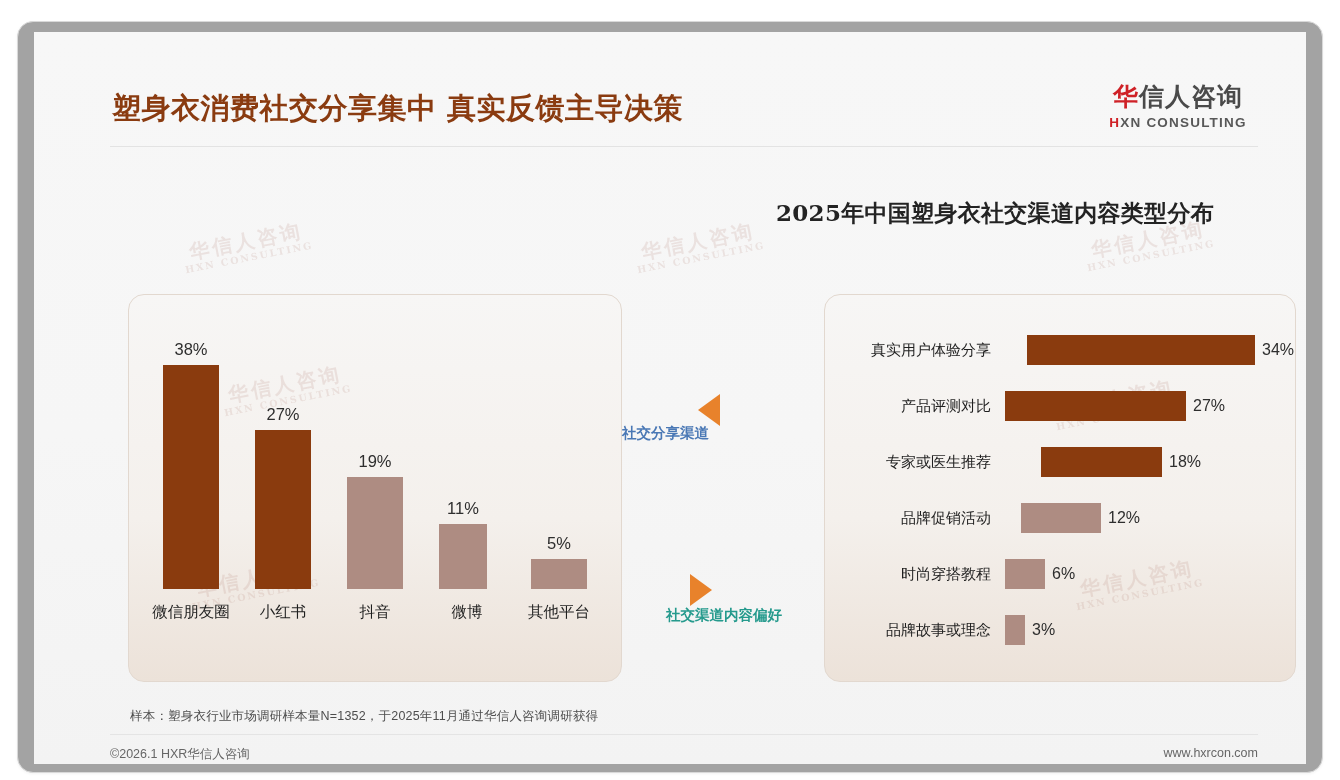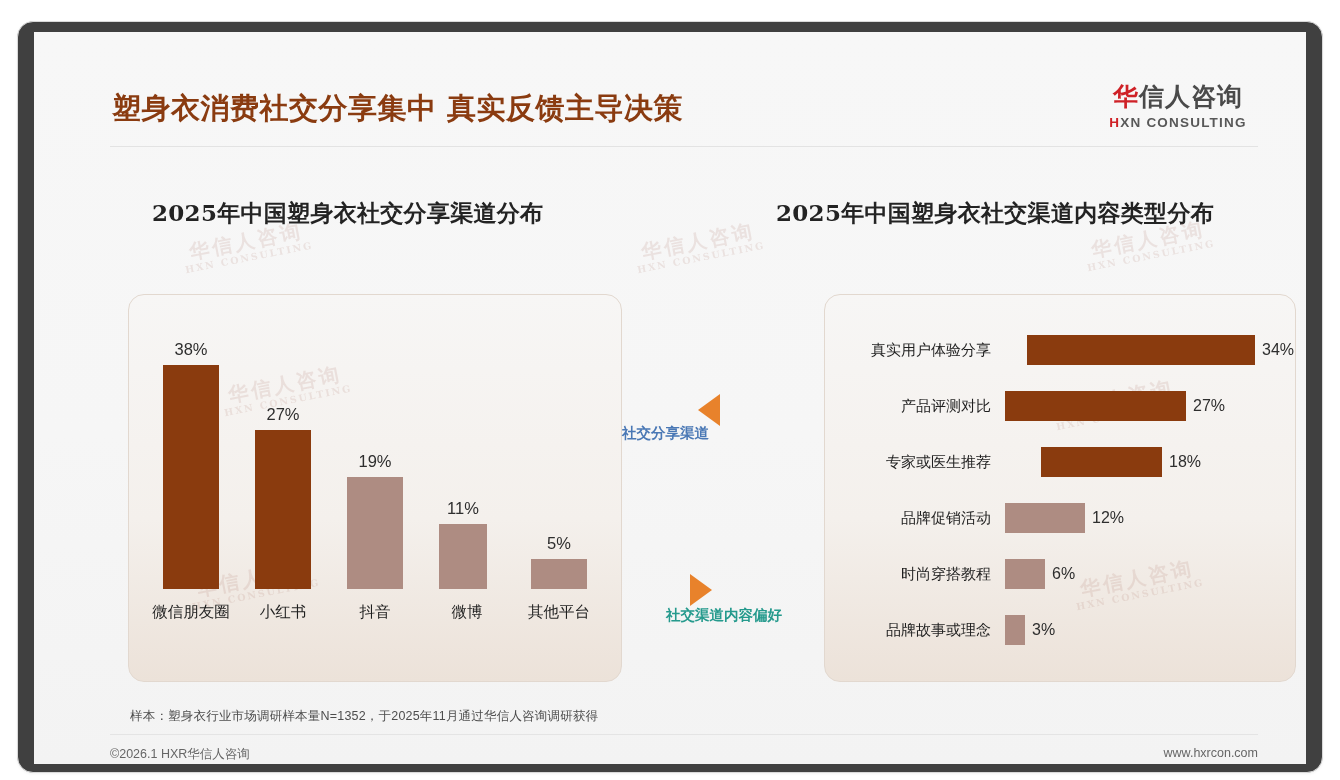--- a/index.html
+++ b/index.html
@@ -9,21 +9,21 @@
     display:flex; align-items:center; justify-content:center;
   }
 
   
   .slide-outer {
     position:relative;
     width:1306px; height:752px;
     margin:14px auto 0 auto;
     border:1px solid #d9d9d9;
     border-radius:16px;
-    background:#404040;
+    background:#a3a3a3;
     overflow:hidden;
     box-shadow:0 1px 3px rgba(0,0,0,.05);
   }
   .slide {
     position:absolute;
     left:16px; top:10px; right:16px; bottom:8px;
     background:linear-gradient(180deg,#f7f7f7 0%,#f6f6f6 55%,#f3f3f3 100%);
   }
 
   
@@ -185,21 +185,20 @@
     <div class="header">
       <div class="page-title">塑身衣消费社交分享集中 真实反馈主导决策</div>
       <div class="header-rule"></div>
 
       <div class="logo">
         <div class="logo-cn"><span class="hx">华</span><span>信人咨询</span></div>
         <div class="logo-en"><span class="hx">H</span><span>XN CONSULTING</span></div>
       </div>
     </div>
 
-    <div class="panel-title" id="title-left">2025年中国塑身衣社交分享渠道分布</div>
     <div class="panel-title" id="title-right">2025年中国塑身衣社交渠道内容类型分布</div>
 
     <div class="wm s" style="left:148px; top:198px;">
       <span class="wm-cn">华信人咨询</span>
       <span class="wm-en">HXN CONSULTING</span>
     </div>
     <div class="wm s" style="left:600px; top:198px;">
       <span class="wm-cn">华信人咨询</span>
       <span class="wm-en">HXN CONSULTING</span>
     </div>
@@ -270,21 +269,21 @@
               <span class="row-value">27%</span>
             </div>
           </div>
           <div class="row-item" style="top: 150px; gap: 36px;">
             <div class="row-label">专家或医生推荐</div>
             <div class="row-bar-wrap">
               <div class="row-bar" style="width: 121px; background: rgb(138, 59, 14);"></div>
               <span class="row-value">18%</span>
             </div>
           </div>
-          <div class="row-item" style="top: 206px;">
+          <div class="row-item" style="top: 206px; gap: 16px;">
             <div class="row-label">品牌促销活动</div>
             <div class="row-bar-wrap">
               <div class="row-bar" style="width: 80px; background: rgb(174, 140, 130);"></div>
               <span class="row-value">12%</span>
             </div>
           </div>
           <div class="row-item" style="top: 262px;">
             <div class="row-label">时尚穿搭教程</div>
             <div class="row-bar-wrap">
               <div class="row-bar" style="width: 40px; background: rgb(174, 140, 130);"></div>

